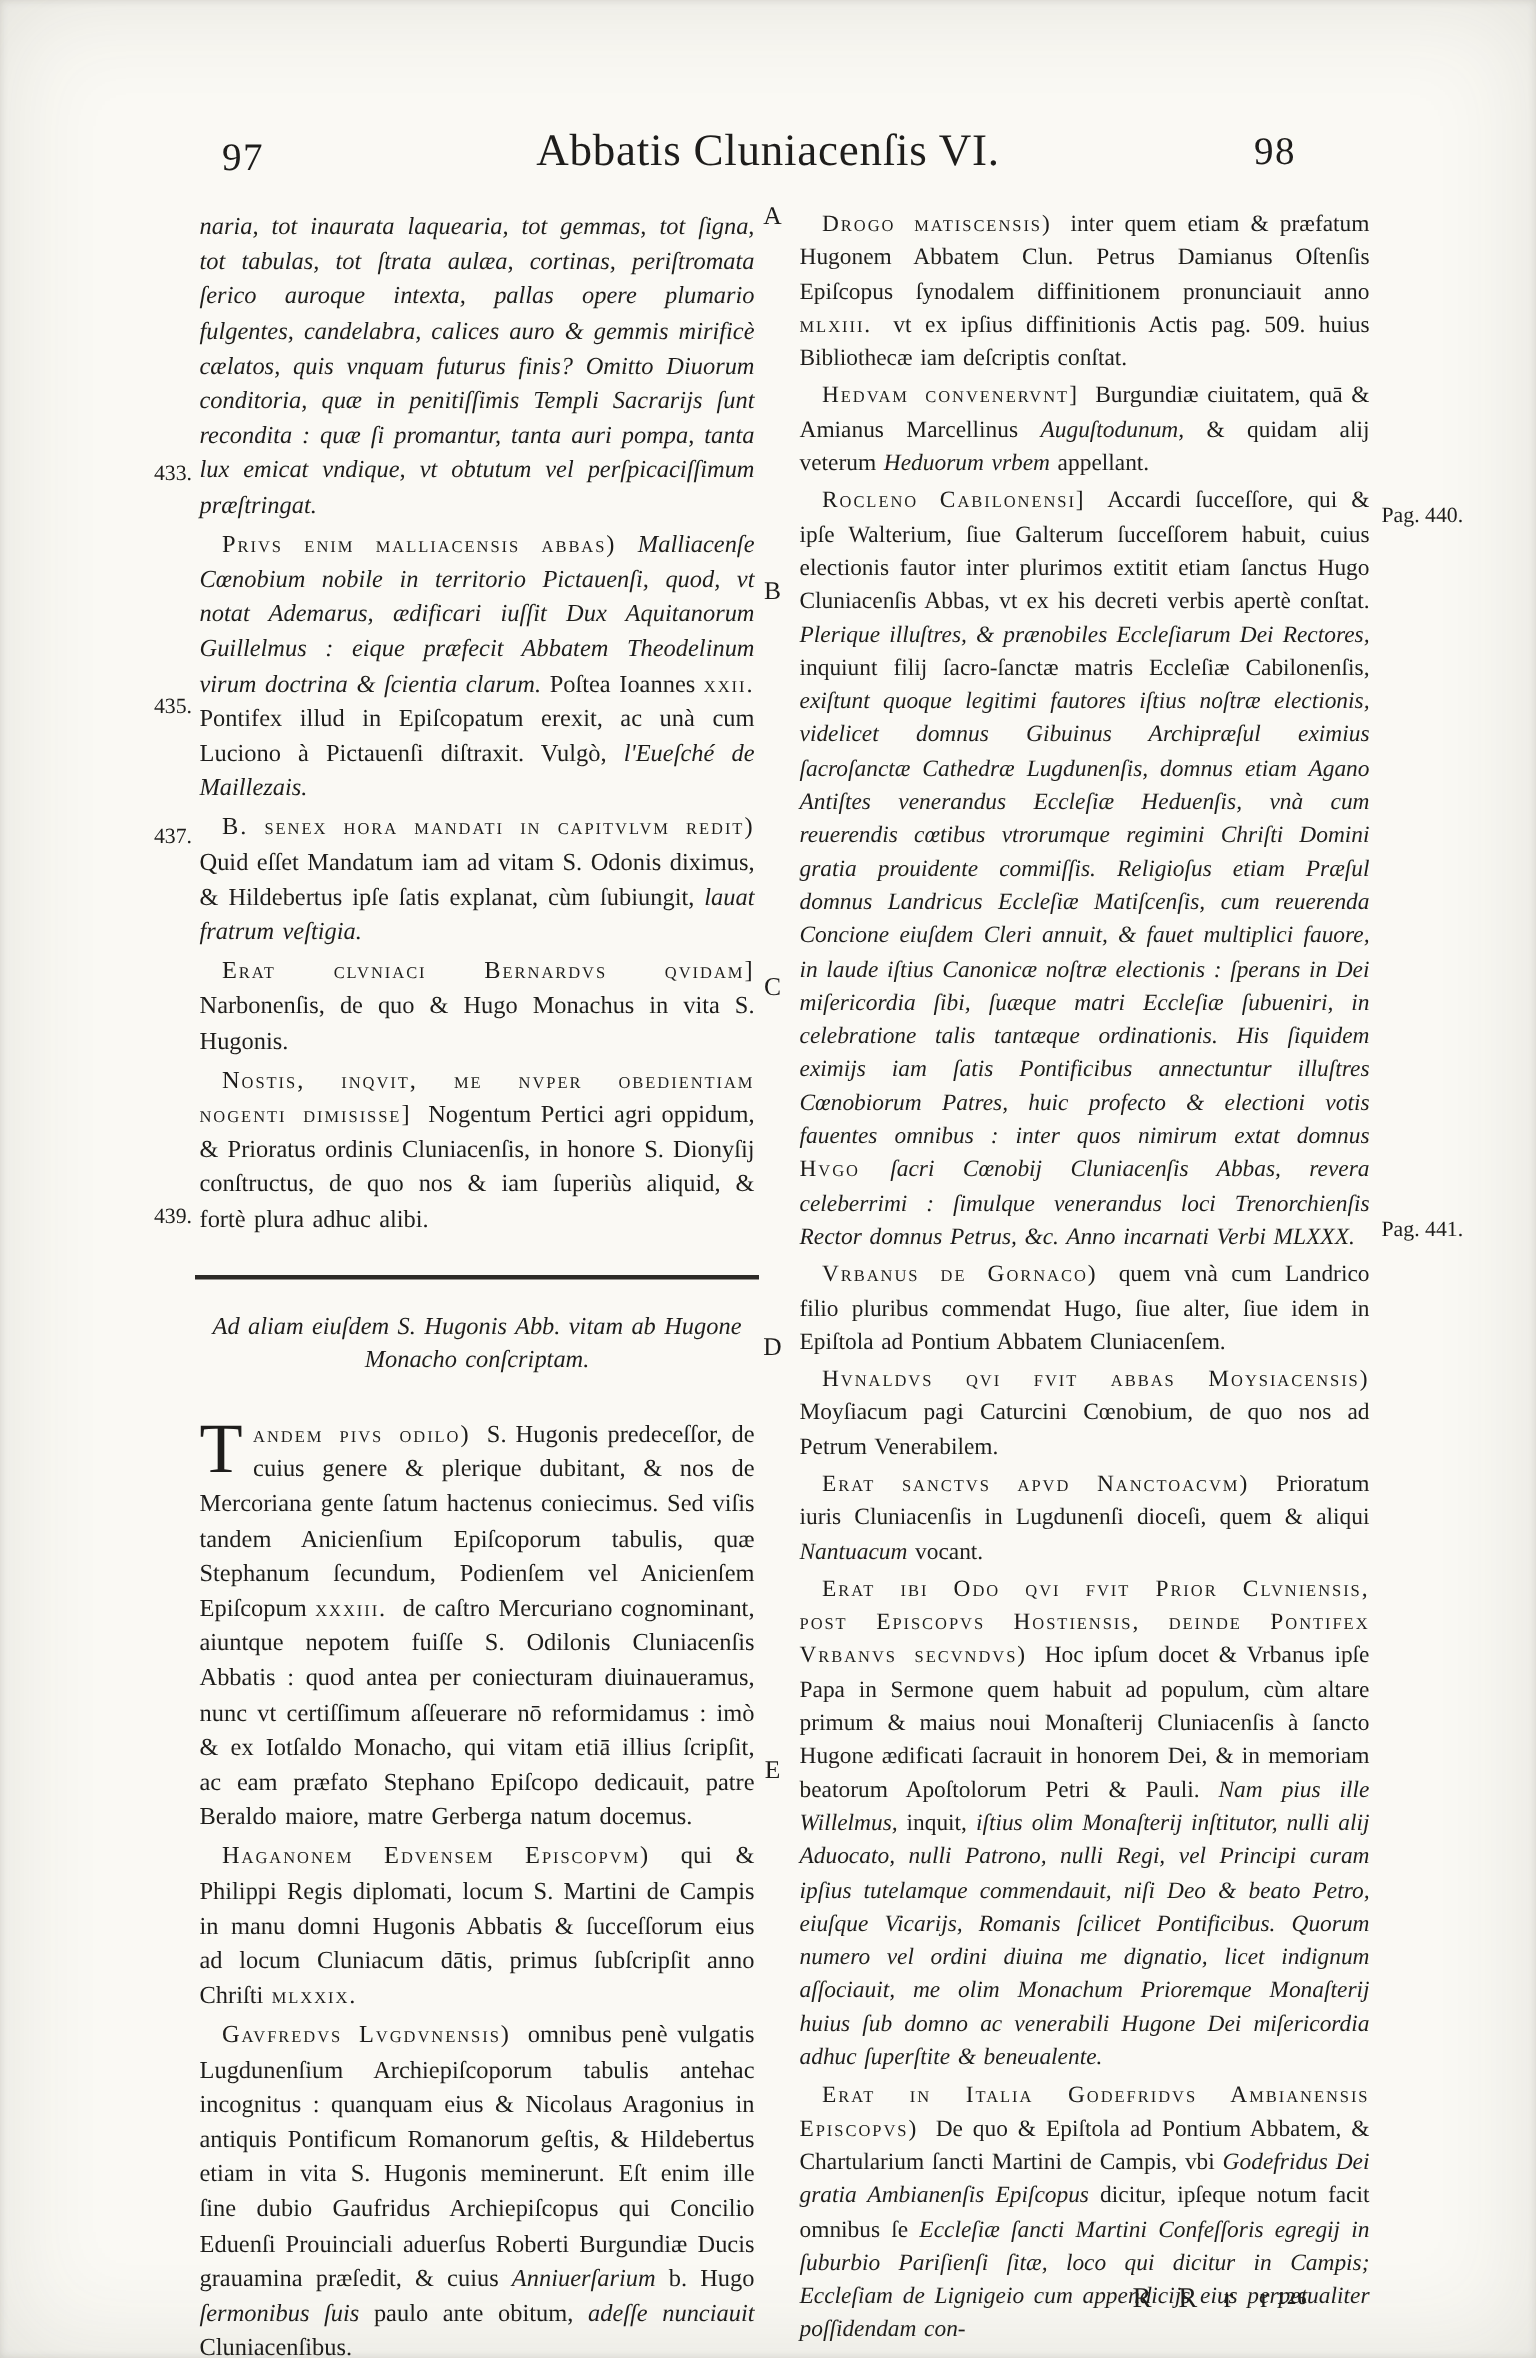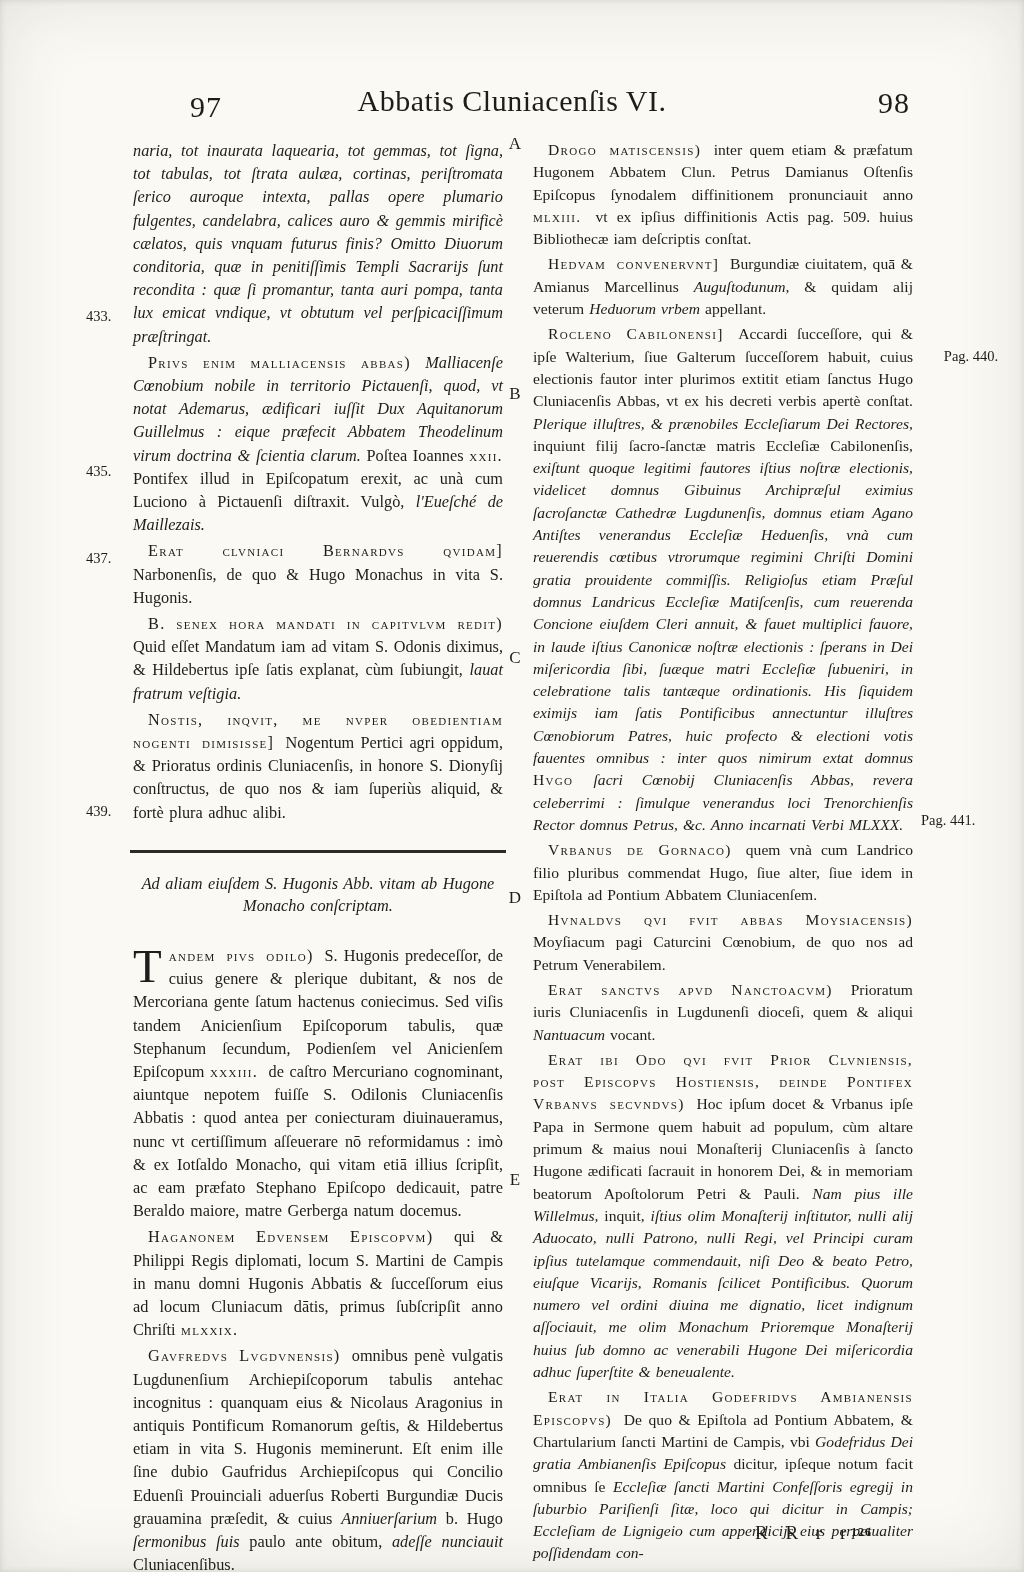--- a/index.html
+++ b/index.html
@@ -6,21 +6,21 @@
   .page{
     position:relative;
     width:1024px;height:1572px;
     margin:0 auto;
     background:var(--paper,#faf9f4);
     color:var(--ink,#1e1d1b);
     font-family:"Liberation Serif","DejaVu Serif",serif;
     overflow:hidden;
     box-shadow:inset 0 0 70px rgba(60,55,45,.12), inset 0 0 6px rgba(60,55,45,.15);
   }
-  .pagenum{position:absolute;font-size:30px;letter-spacing:1px;margin-left:42px;}
+  .pagenum{position:absolute;font-size:26px;letter-spacing:1px;}
   .pagenum.left{top:90px;left:148px;}
   .pagenum.right{top:86px;left:836px;}
   .running-title{
     position:absolute;top:84px;left:0;width:100%;
     text-align:center;font-size:30px;letter-spacing:.5px;
   }
   .col{
     position:absolute;top:136px;
     text-align:justify;
     hyphens:none;
@@ -39,21 +39,21 @@
   }
   .rule{
     border:0;border-top:3px solid #2c2a26;
     margin:26px 0 0 0;width:100%;height:0;
   }
   .dropcap{
     float:left;font-size:47px;line-height:38px;
     padding:3px 7px 0 0;
   }
   .margin-note{position:absolute;font-size:14.5px;white-space:nowrap;}
-  .margin-note.mleft{left:86px;width:42px;}
+  .margin-note.mleft{left:86px;width:42px;text-align:right;}
   .margin-note.mright{left:921px;width:100px;text-align:left;}
   .gutter-letter{
     position:absolute;left:504px;width:22px;
     text-align:center;font-size:17px;
   }
   .signature-catchword{
     position:absolute;top:1522px;left:755px;
     font-size:19px;letter-spacing:2px;word-spacing:9px;
   }
   .signature-number{
@@ -65,22 +65,22 @@
 <body>
 
 <div class="page" style="--paper: #faf9f4; --ink: #1e1d1b;">
   <span class="pagenum left">97</span>
   <div class="running-title">Abbatis Cluniacenſis VI.</div>
   <span class="pagenum right">98</span>
 
   <div class="col col-left" id="col-left">
       <p class="para noindent"><span class="seg-i">naria, tot inaurata laquearia, tot gemmas, tot ſigna, tot tabulas, tot ſtrata aulæa, cortinas, periſtromata ſerico auroque intexta, pallas opere plumario fulgentes, candelabra, calices auro &amp; gemmis mirificè cælatos, quis vnquam futurus finis? Omitto Diuorum conditoria, quæ in penitiſſimis Templi Sacrarijs ſunt recondita : quæ ſi promantur, tanta auri pompa, tanta lux emicat vndique, vt obtutum vel perſpicaciſſimum præſtringat.</span></p>
       <p class="para"><span class="seg-sc">Privs enim malliacensis abbas) </span><span class="seg-i">Malliacenſe Cœnobium nobile in territorio Pictauenſi, quod, vt notat Ademarus, ædificari iuſſit Dux Aquitanorum Guillelmus : eique præfecit Abbatem Theodelinum virum doctrina &amp; ſcientia clarum. </span><span class="seg-r">Poſtea Ioannes </span><span class="seg-sc">xxii. </span><span class="seg-r">Pontifex illud in Epiſcopatum erexit, ac unà cum Luciono à Pictauenſi diſtraxit. Vulgò, </span><span class="seg-i">l'Eueſché de Maillezais.</span></p>
+      <p class="para"><span class="seg-sc">B. senex hora mandati in capitvlvm redit) </span><span class="seg-r">Quid eſſet Mandatum iam ad vitam S. Odonis diximus, &amp; Hildebertus ipſe ſatis explanat, cùm ſubiungit, </span><span class="seg-i">lauat fratrum veſtigia.</span></p>
       <p class="para"><span class="seg-sc">Erat clvniaci Bernardvs qvidam] </span><span class="seg-r">Narbonenſis, de quo &amp; Hugo Monachus in vita S. Hugonis.</span></p>
-      <p class="para"><span class="seg-sc">B. senex hora mandati in capitvlvm redit) </span><span class="seg-r">Quid eſſet Mandatum iam ad vitam S. Odonis diximus, &amp; Hildebertus ipſe ſatis explanat, cùm ſubiungit, </span><span class="seg-i">lauat fratrum veſtigia.</span></p>
       <p class="para"><span class="seg-sc">Nostis, inqvit, me nvper obedientiam nogenti dimisisse] </span><span class="seg-r">Nogentum Pertici agri oppidum, &amp; Prioratus ordinis Cluniacenſis, in honore S. Dionyſij conſtructus, de quo nos &amp; iam ſuperiùs aliquid, &amp; fortè plura adhuc alibi.</span></p>
       <div class="rule"></div>
       <p class="para heading"><span class="seg-i">Ad aliam eiuſdem S. Hugonis Abb. vitam ab Hugone Monacho conſcriptam.</span></p>
       <p class="para noindent"><span class="dropcap">T</span><span class="seg-sc">andem pivs odilo) </span><span class="seg-r">S. Hugonis predeceſſor, de cuius genere &amp; plerique dubitant, &amp; nos de Mercoriana gente ſatum hactenus coniecimus. Sed viſis tandem Anicienſium Epiſcoporum tabulis, quæ Stephanum ſecundum, Podienſem vel Anicienſem Epiſcopum </span><span class="seg-sc">xxxiii. </span><span class="seg-r">de caſtro Mercuriano cognominant, aiuntque nepotem fuiſſe S. Odilonis Cluniacenſis Abbatis : quod antea per coniecturam diuinaueramus, nunc vt certiſſimum aſſeuerare nō reformidamus : imò &amp; ex Iotſaldo Monacho, qui vitam etiā illius ſcripſit, ac eam præfato Stephano Epiſcopo dedicauit, patre Beraldo maiore, matre Gerberga natum docemus.</span></p>
       <p class="para"><span class="seg-sc">Haganonem Edvensem Episcopvm) </span><span class="seg-r">qui &amp; Philippi Regis diplomati, locum S. Martini de Campis in manu domni Hugonis Abbatis &amp; ſucceſſorum eius ad locum Cluniacum dātis, primus ſubſcripſit anno Chriſti </span><span class="seg-sc">mlxxix.</span></p>
       <p class="para"><span class="seg-sc">Gavfredvs Lvgdvnensis) </span><span class="seg-r">omnibus penè vulgatis Lugdunenſium Archiepiſcoporum tabulis antehac incognitus : quanquam eius &amp; Nicolaus Aragonius in antiquis Pontificum Romanorum geſtis, &amp; Hildebertus etiam in vita S. Hugonis meminerunt. Eſt enim ille ſine dubio Gaufridus Archiepiſcopus qui Concilio Eduenſi Prouinciali aduerſus Roberti Burgundiæ Ducis grauamina præſedit, &amp; cuius </span><span class="seg-i">Anniuerſarium </span><span class="seg-r">b. Hugo </span><span class="seg-i">ſermonibus ſuis </span><span class="seg-r">paulo ante obitum, </span><span class="seg-i">adeſſe nunciauit </span><span class="seg-r">Cluniacenſibus.</span></p>
       <p class="para"><span class="seg-sc">Hvgo bisvntinensis) </span><span class="seg-r">qui &amp; Hugonem Abbatem Cluniacenſem ordinauerat, vt docet Chronologia Clun. Abbatum.</span></p>
     </div>
   <div class="col col-right" id="col-right">
       <p class="para"><span class="seg-sc">Drogo matiscensis) </span><span class="seg-r">inter quem etiam &amp; præfatum Hugonem Abbatem Clun. Petrus Damianus Oſtenſis Epiſcopus ſynodalem diffinitionem pronunciauit anno </span><span class="seg-sc">mlxiii. </span><span class="seg-r">vt ex ipſius diffinitionis Actis pag. 509. huius Bibliothecæ iam deſcriptis conſtat.</span></p>
@@ -92,20 +92,20 @@
       <p class="para"><span class="seg-sc">Erat ibi Odo qvi fvit Prior Clvniensis, post Episcopvs Hostiensis, deinde Pontifex Vrbanvs secvndvs) </span><span class="seg-r">Hoc ipſum docet &amp; Vrbanus ipſe Papa in Sermone quem habuit ad populum, cùm altare primum &amp; maius noui Monaſterij Cluniacenſis à ſancto Hugone ædificati ſacrauit in honorem Dei, &amp; in memoriam beatorum Apoſtolorum Petri &amp; Pauli. </span><span class="seg-i">Nam pius ille Willelmus, </span><span class="seg-r">inquit, </span><span class="seg-i">iſtius olim Monaſterij inſtitutor, nulli alij Aduocato, nulli Patrono, nulli Regi, vel Principi curam ipſius tutelamque commendauit, niſi Deo &amp; beato Petro, eiuſque Vicarijs, Romanis ſcilicet Pontificibus. Quorum numero vel ordini diuina me dignatio, licet indignum aſſociauit, me olim Monachum Prioremque Monaſterij huius ſub domno ac venerabili Hugone Dei miſericordia adhuc ſuperſtite &amp; beneualente.</span></p>
       <p class="para"><span class="seg-sc">Erat in Italia Godefridvs Ambianensis Episcopvs) </span><span class="seg-r">De quo &amp; Epiſtola ad Pontium Abbatem, &amp; Chartularium ſancti Martini de Campis, vbi </span><span class="seg-i">Godefridus Dei gratia Ambianenſis Epiſcopus </span><span class="seg-r">dicitur, ipſeque notum facit omnibus ſe </span><span class="seg-i">Eccleſiæ ſancti Martini Confeſſoris egregij in ſuburbio Pariſienſi ſitæ, loco qui dicitur in Campis; Eccleſiam de Lignigeio cum appendicijs eius perpetualiter poſſidendam con-</span></p>
     </div>
 
   <span class="signature-catchword">R R r r</span>
   <span class="signature-number">126</span>
 <span class="margin-note mleft" style="top: 308px;">433.</span>
     <span class="margin-note mleft" style="top: 463px;">435.</span>
     <span class="margin-note mleft" style="top: 550px;">437.</span>
     <span class="margin-note mleft" style="top: 803px;">439.</span>
-    <span class="margin-note mright" style="top: 348px; text-align: center;">Pag. 440.</span>
+    <span class="margin-note mright" style="top: 336px;">Pag. 440.</span>
     <span class="margin-note mright" style="top: 812px;">Pag. 441.</span>
     <span class="gutter-letter" style="top: 134px;">A</span>
     <span class="gutter-letter" style="top: 384px;">B</span>
     <span class="gutter-letter" style="top: 648px;">C</span>
     <span class="gutter-letter" style="top: 888px;">D</span>
     <span class="gutter-letter" style="top: 1170px;">E</span>
   </div>
 
 </body></html>

